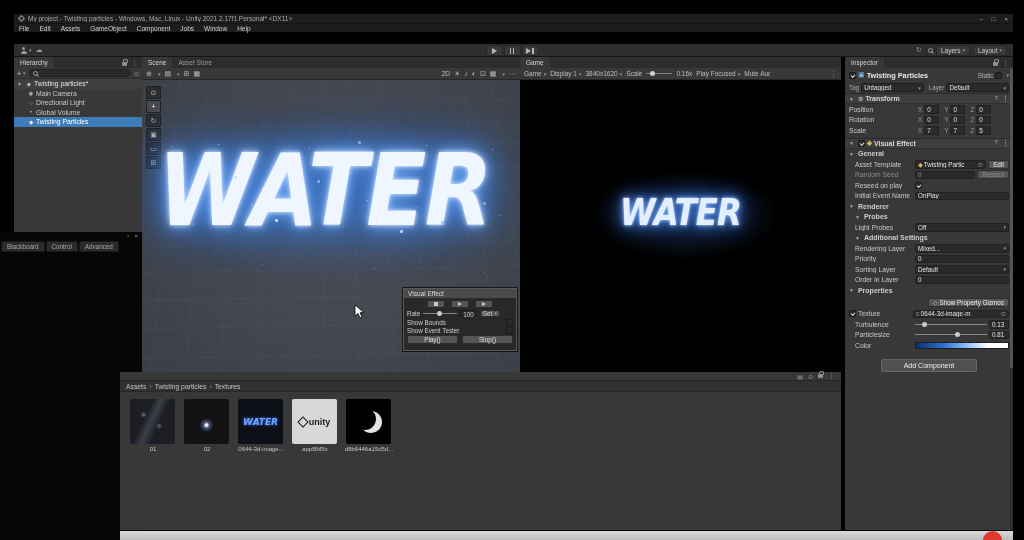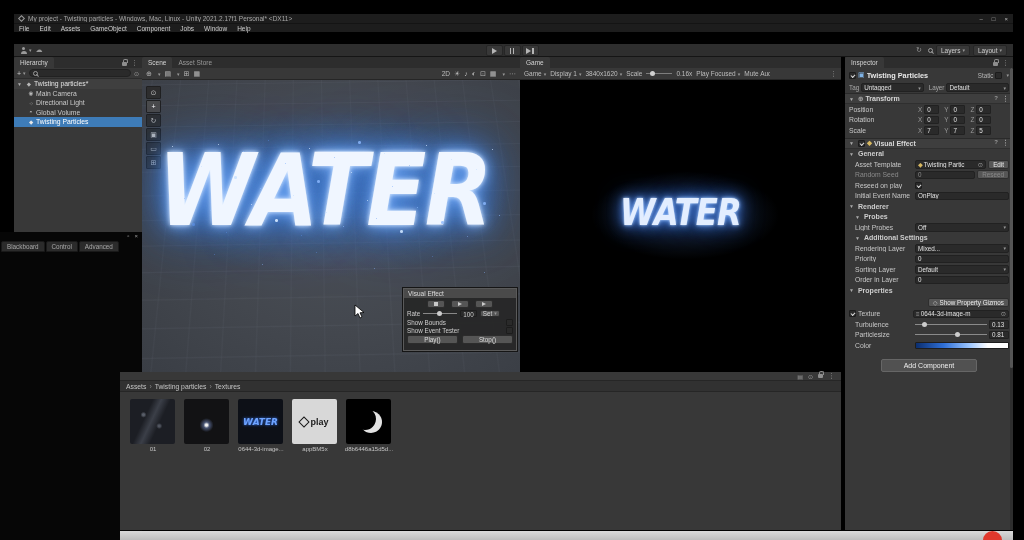--- a/index.html
+++ b/index.html
@@ -413,21 +413,21 @@
       ;background-image:radial-gradient(circle at 50% 58%,rgba(255,255,255,.95) 1px,rgba(150,180,255,.4) 3px,transparent 7px);"></div>
     <div class="tile-label" style="left:59px;top:53px;">02</div>
 
     <div class="tile" style="left:118px;top:6px;background:#0d1017;display:flex;align-items:center;justify-content:center;">
       <span class="water" style="font-size:9px;color:#6ea4ff;text-shadow:0 0 3px #3b7bff;">WATER</span>
     </div>
     <div class="tile-label" style="left:113px;top:53px;">0644-3d-image...</div>
 
     <div class="tile" style="left:172px;top:6px;background:#d8d8d8;display:flex;align-items:center;justify-content:center;gap:2px;">
       <span style="width:8px;height:8px;border:1.5px solid #1a1a1a;transform:rotate(45deg);flex:none;"></span>
-      <span style="font-size:9px;font-weight:bold;color:#1a1a1a;">play</span>
+      <span style="font-size:9px;font-weight:bold;color:#1a1a1a;">unity</span>
     </div>
     <div class="tile-label" style="left:167px;top:53px;">appBM5x</div>
 
     <div class="tile" style="left:226px;top:6px;background:#000;">
       <span class="moon"></span>
     </div>
     <div class="tile-label" style="left:221px;top:53px;">d8b6446a15d5d...</div>
   </div>
 </div>
 

